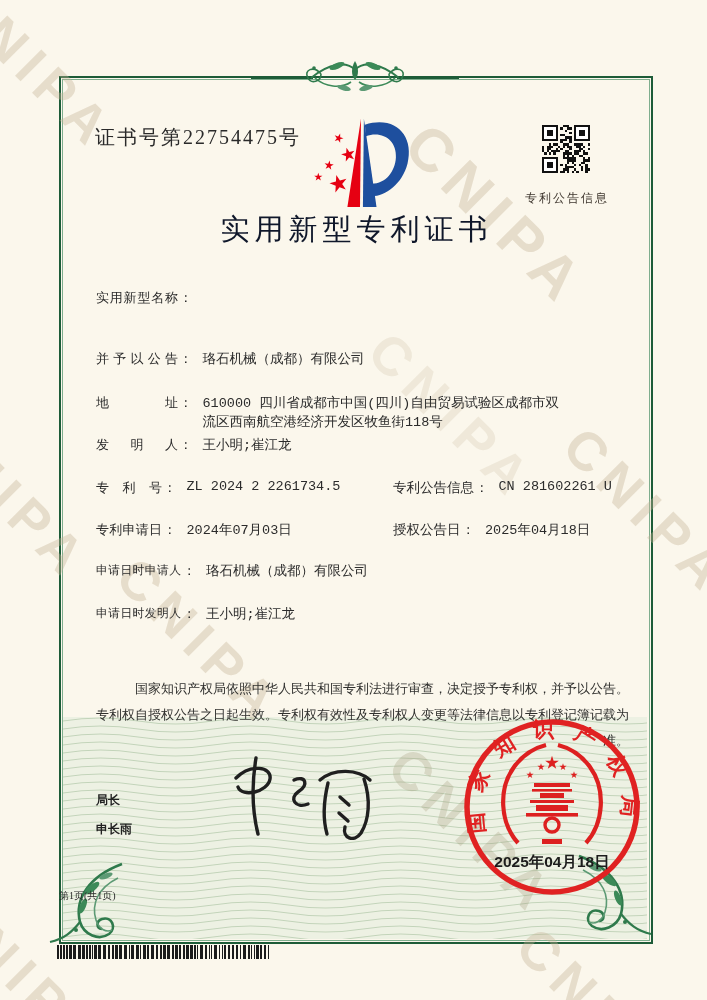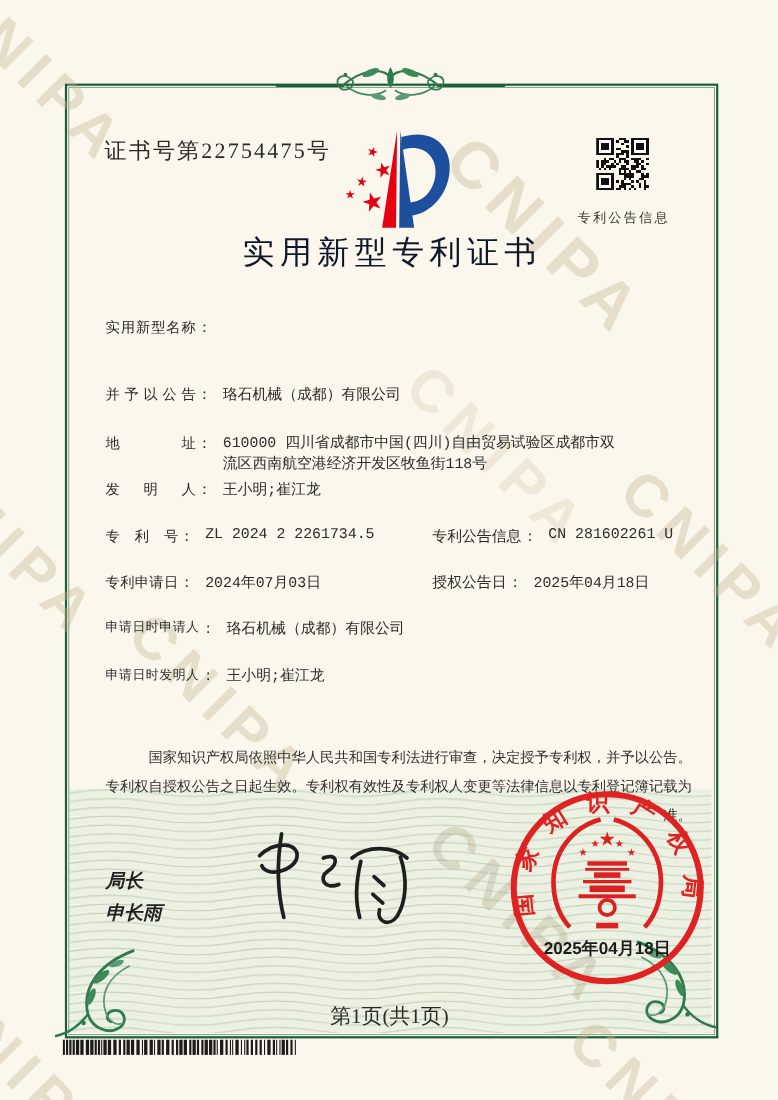--- a/index.html
+++ b/index.html
@@ -40,24 +40,24 @@
   .labn{font-size:11.8px;letter-spacing:.4px;padding-top:1px;}
   .frow .col{margin-left:1px;}
   .frow .val{margin-left:10px;white-space:pre-line;}
   .r1{top:289px;} .r2{top:350px;} .r3{top:394px;} .r4{top:436px;}
   .r5{top:479px;} .r6{top:521px;} .r7{top:562px;} .r8{top:605px;}
   .rright{left:393px;}
   .r3 .val{width:440px;line-height:19px;}
   .statement{left:84px;top:676px;width:545px;font-size:13px;line-height:26px;
              text-indent:2em;white-space:pre-line;color:#30302e;z-index:3;text-align:right;}
   .signer{left:96px;top:786px;font-family:"Liberation Sans","DejaVu Sans",sans-serif;
-          font-weight:600;font-size:17px;color:#222;line-height:29px;z-index:3;font-style:italic;}
+          font-weight:600;font-size:12px;color:#222;line-height:29px;z-index:3;}
   .sig{left:212px;top:752px;width:185px;height:95px;}
   .seal{left:462px;top:717px;width:180px;height:180px;}
-  .pageinfo{left:59px;top:911px;width:590px;text-align:center;font-size:19px;color:#2a2a2a;z-index:3;}
+  .pageinfo{left:59px;top:889px;width:590px;text-align:left;font-size:10px;color:#2a2a2a;z-index:3;}
   .barcode{left:57px;top:945px;width:214px;height:14px;}
   .orn-top{left:247px;top:55px;width:216px;height:46px;z-index:2;}
   .orn-bl{left:46px;top:860px;width:84px;height:88px;z-index:3;}
   .orn-br{left:575px;top:848px;width:80px;height:96px;z-index:3;}
 </style>
 </head>
 <body>
 
 <svg width="0" height="0" style="position:absolute">
   <defs>

